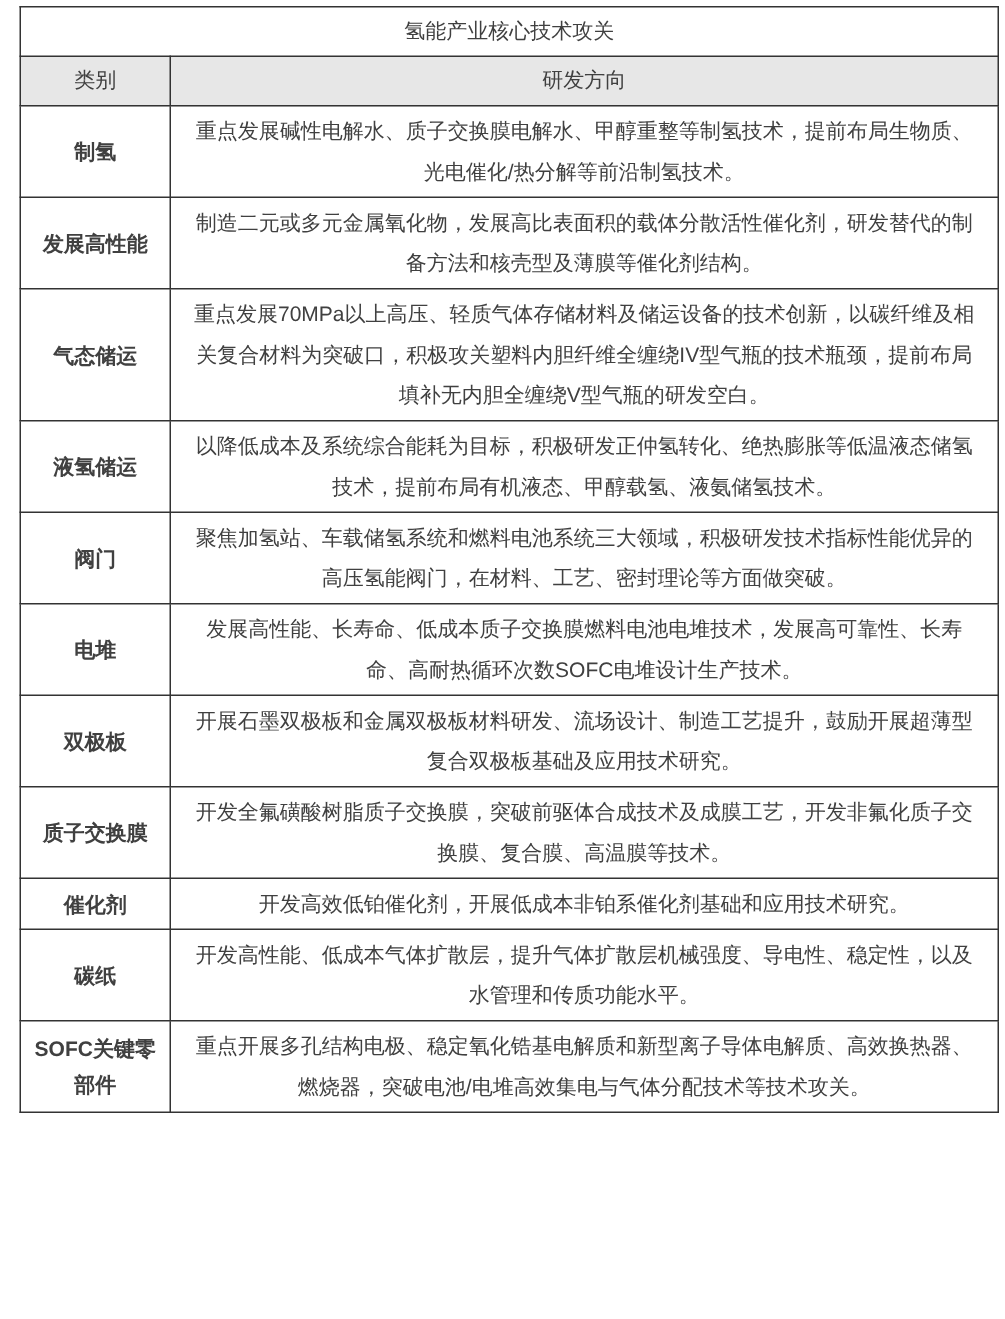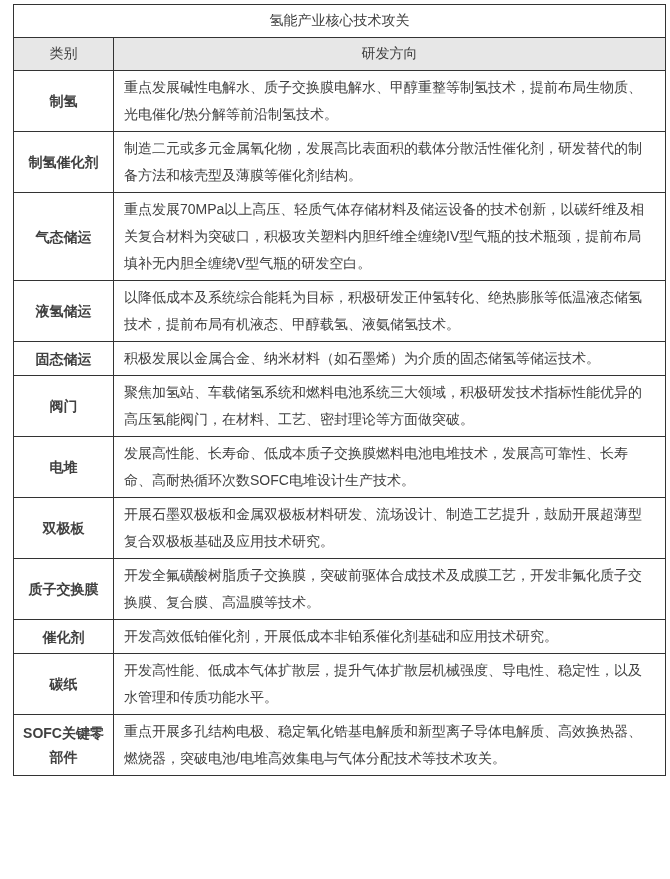--- a/index.html
+++ b/index.html
@@ -43,21 +43,21 @@
   }
   .col-category { width: 100px; }
   .cat-cell {
     text-align: center;
     vertical-align: middle;
     font-weight: bold;
     padding: 3px 5px;
     line-height: 24px;
   }
   .dir-cell {
-    text-align: left;
+    text-align: center;
     vertical-align: middle;
     padding: 3px 10px;
     line-height: 27px;
   }
 </style>
 </head>
 <body>
 
 <div class="page">
   <table class="tech-table" style="color: rgb(64, 64, 64);">
@@ -73,38 +73,34 @@
         <th class="header-cell" style="background: rgb(231, 231, 231);">类别</th>
         <th class="header-cell" style="background: rgb(231, 231, 231);">研发方向</th>
       </tr>
 
   <tr>
     <td class="cat-cell">制氢</td>
     <td class="dir-cell">重点发展碱性电解水、质子交换膜电解水、甲醇重整等制氢技术，提前布局生物质、光电催化/热分解等前沿制氢技术。</td>
   </tr>
 
   <tr>
-    <td class="cat-cell">制氢催化剂</td>
+    <td class="cat-cell">发展高性能</td>
     <td class="dir-cell">制造二元或多元金属氧化物，发展高比表面积的载体分散活性催化剂，研发替代的制备方法和核壳型及薄膜等催化剂结构。</td>
   </tr>
 
   <tr>
     <td class="cat-cell">气态储运</td>
     <td class="dir-cell">重点发展70MPa以上高压、轻质气体存储材料及储运设备的技术创新，以碳纤维及相关复合材料为突破口，积极攻关塑料内胆纤维全缠绕IV型气瓶的技术瓶颈，提前布局填补无内胆全缠绕V型气瓶的研发空白。</td>
   </tr>
 
   <tr>
     <td class="cat-cell">液氢储运</td>
     <td class="dir-cell">以降低成本及系统综合能耗为目标，积极研发正仲氢转化、绝热膨胀等低温液态储氢技术，提前布局有机液态、甲醇载氢、液氨储氢技术。</td>
   </tr>
 
-  <tr>
-    <td class="cat-cell">固态储运</td>
-    <td class="dir-cell">积极发展以金属合金、纳米材料（如石墨烯）为介质的固态储氢等储运技术。</td>
-  </tr>
 
   <tr>
     <td class="cat-cell">阀门</td>
     <td class="dir-cell">聚焦加氢站、车载储氢系统和燃料电池系统三大领域，积极研发技术指标性能优异的高压氢能阀门，在材料、工艺、密封理论等方面做突破。</td>
   </tr>
 
   <tr>
     <td class="cat-cell">电堆</td>
     <td class="dir-cell">发展高性能、长寿命、低成本质子交换膜燃料电池电堆技术，发展高可靠性、长寿命、高耐热循环次数SOFC电堆设计生产技术。</td>
   </tr>

